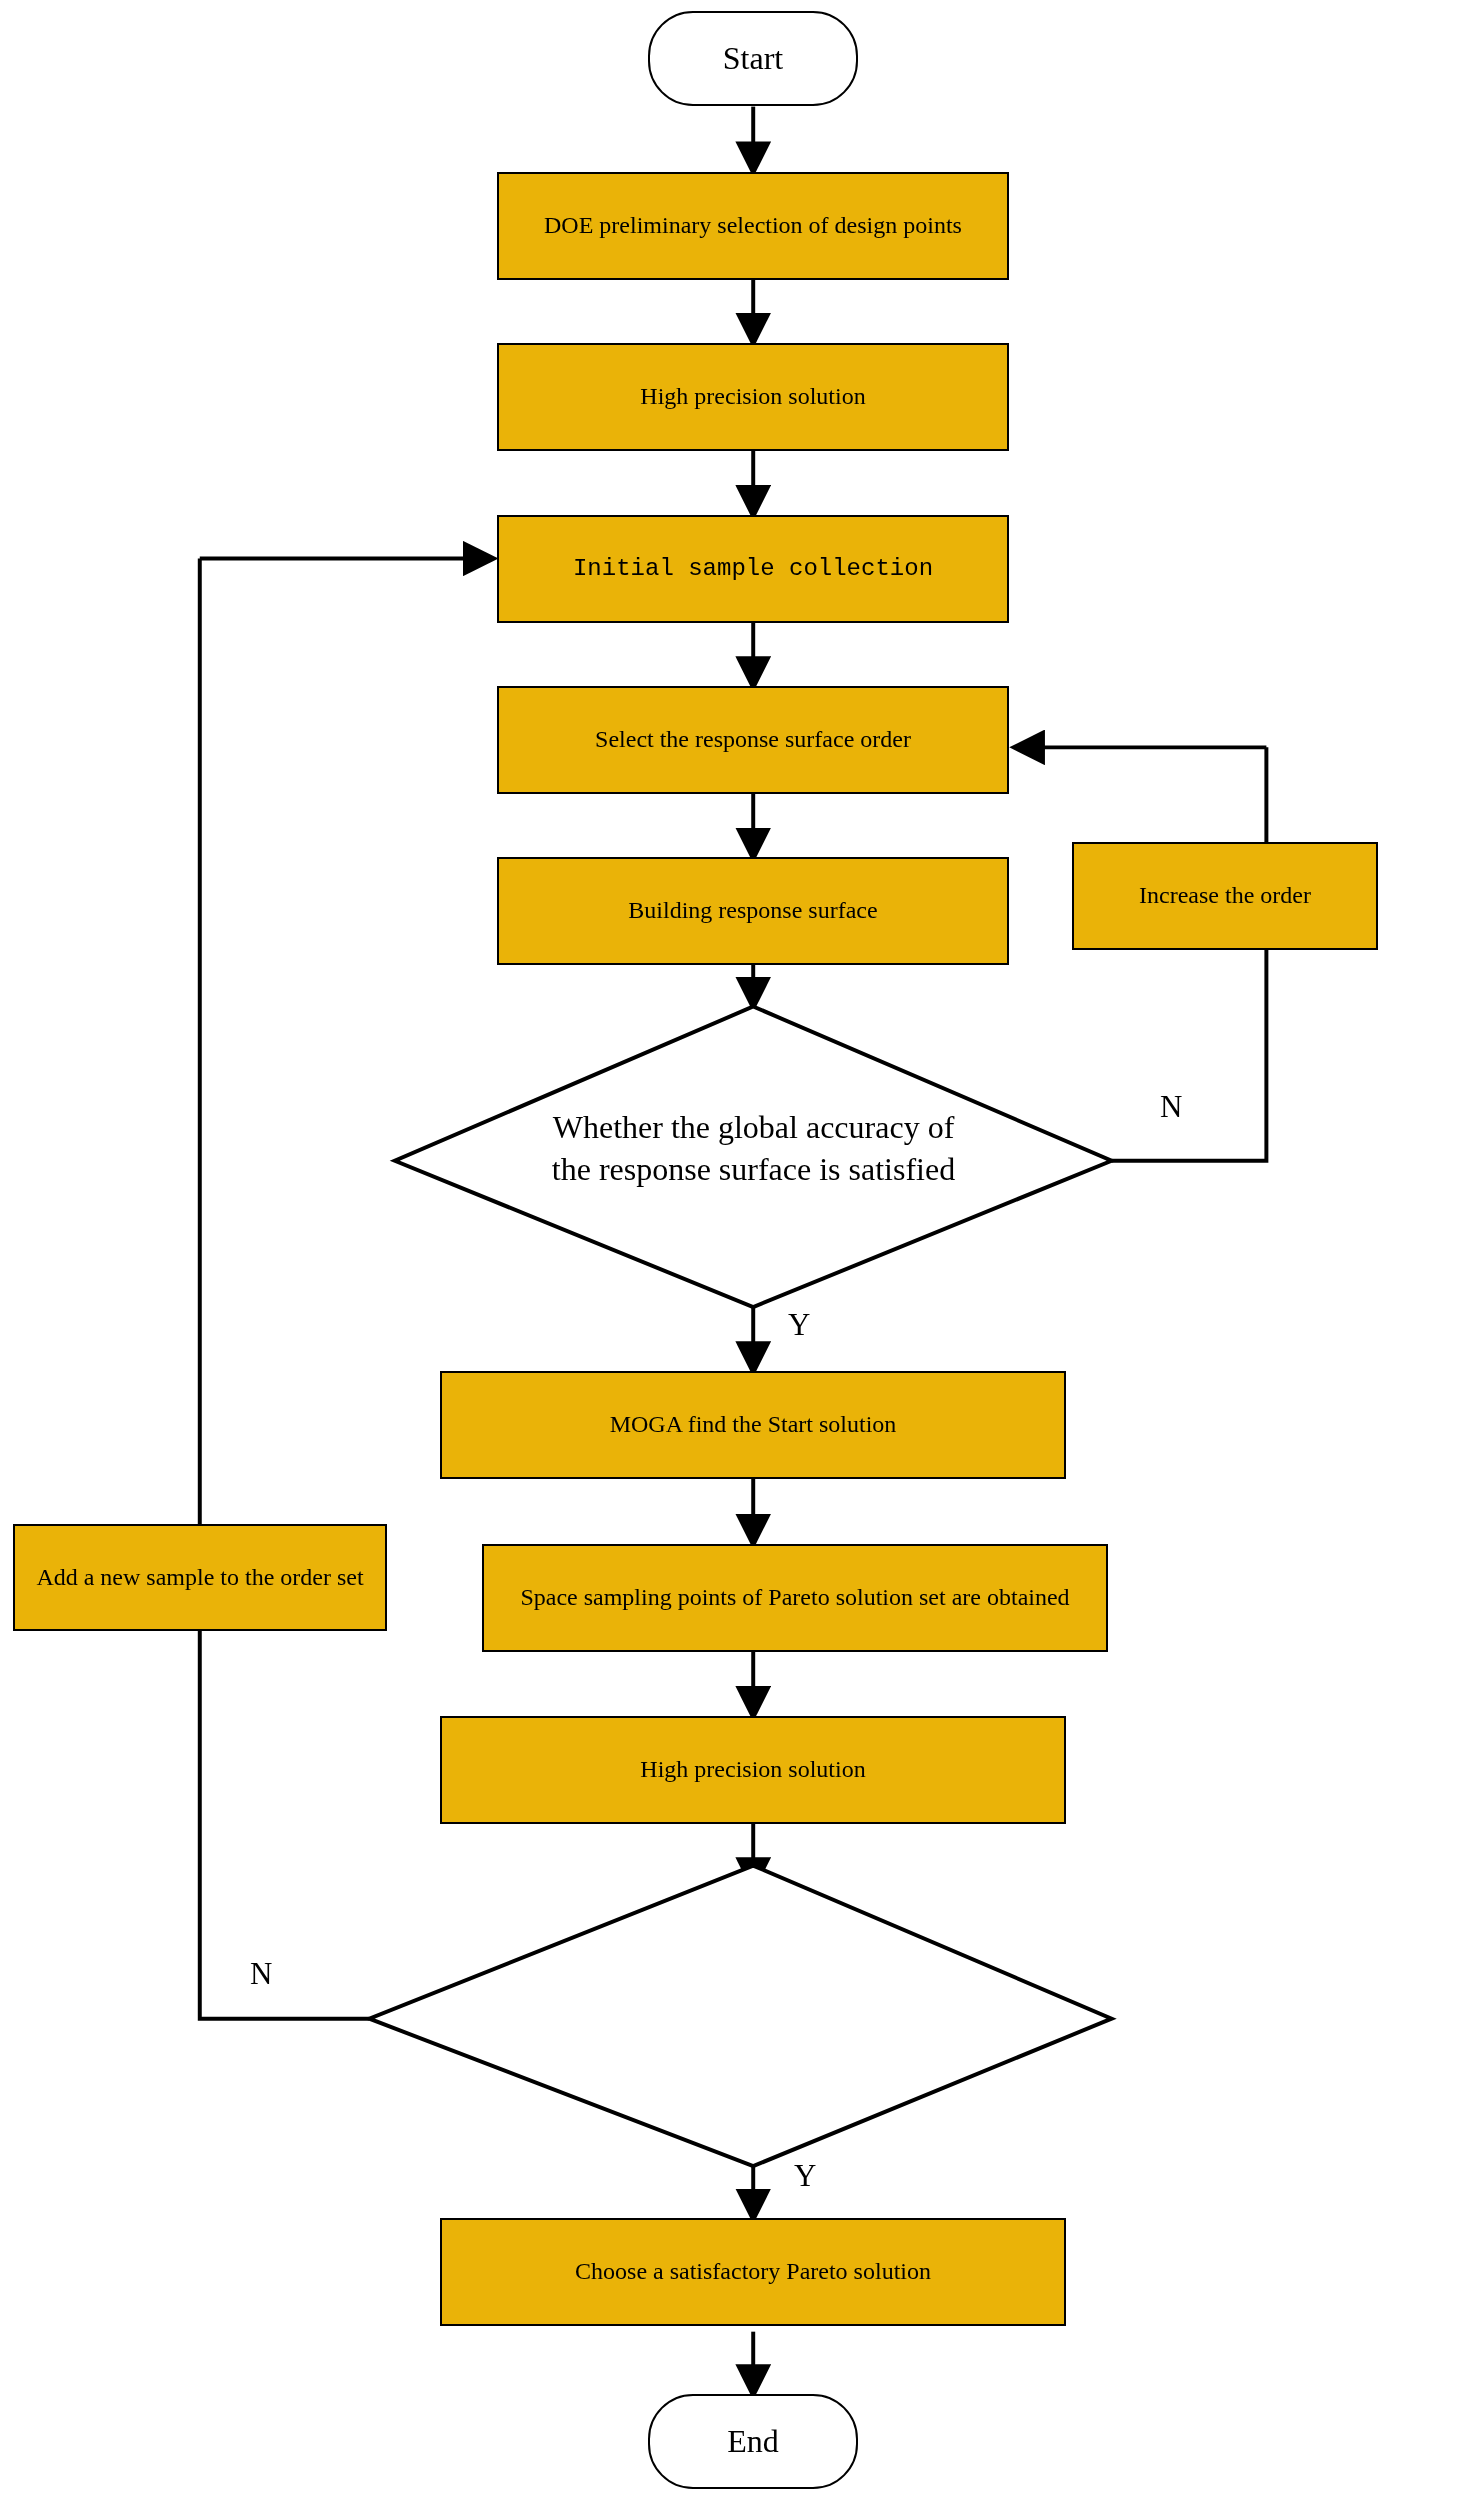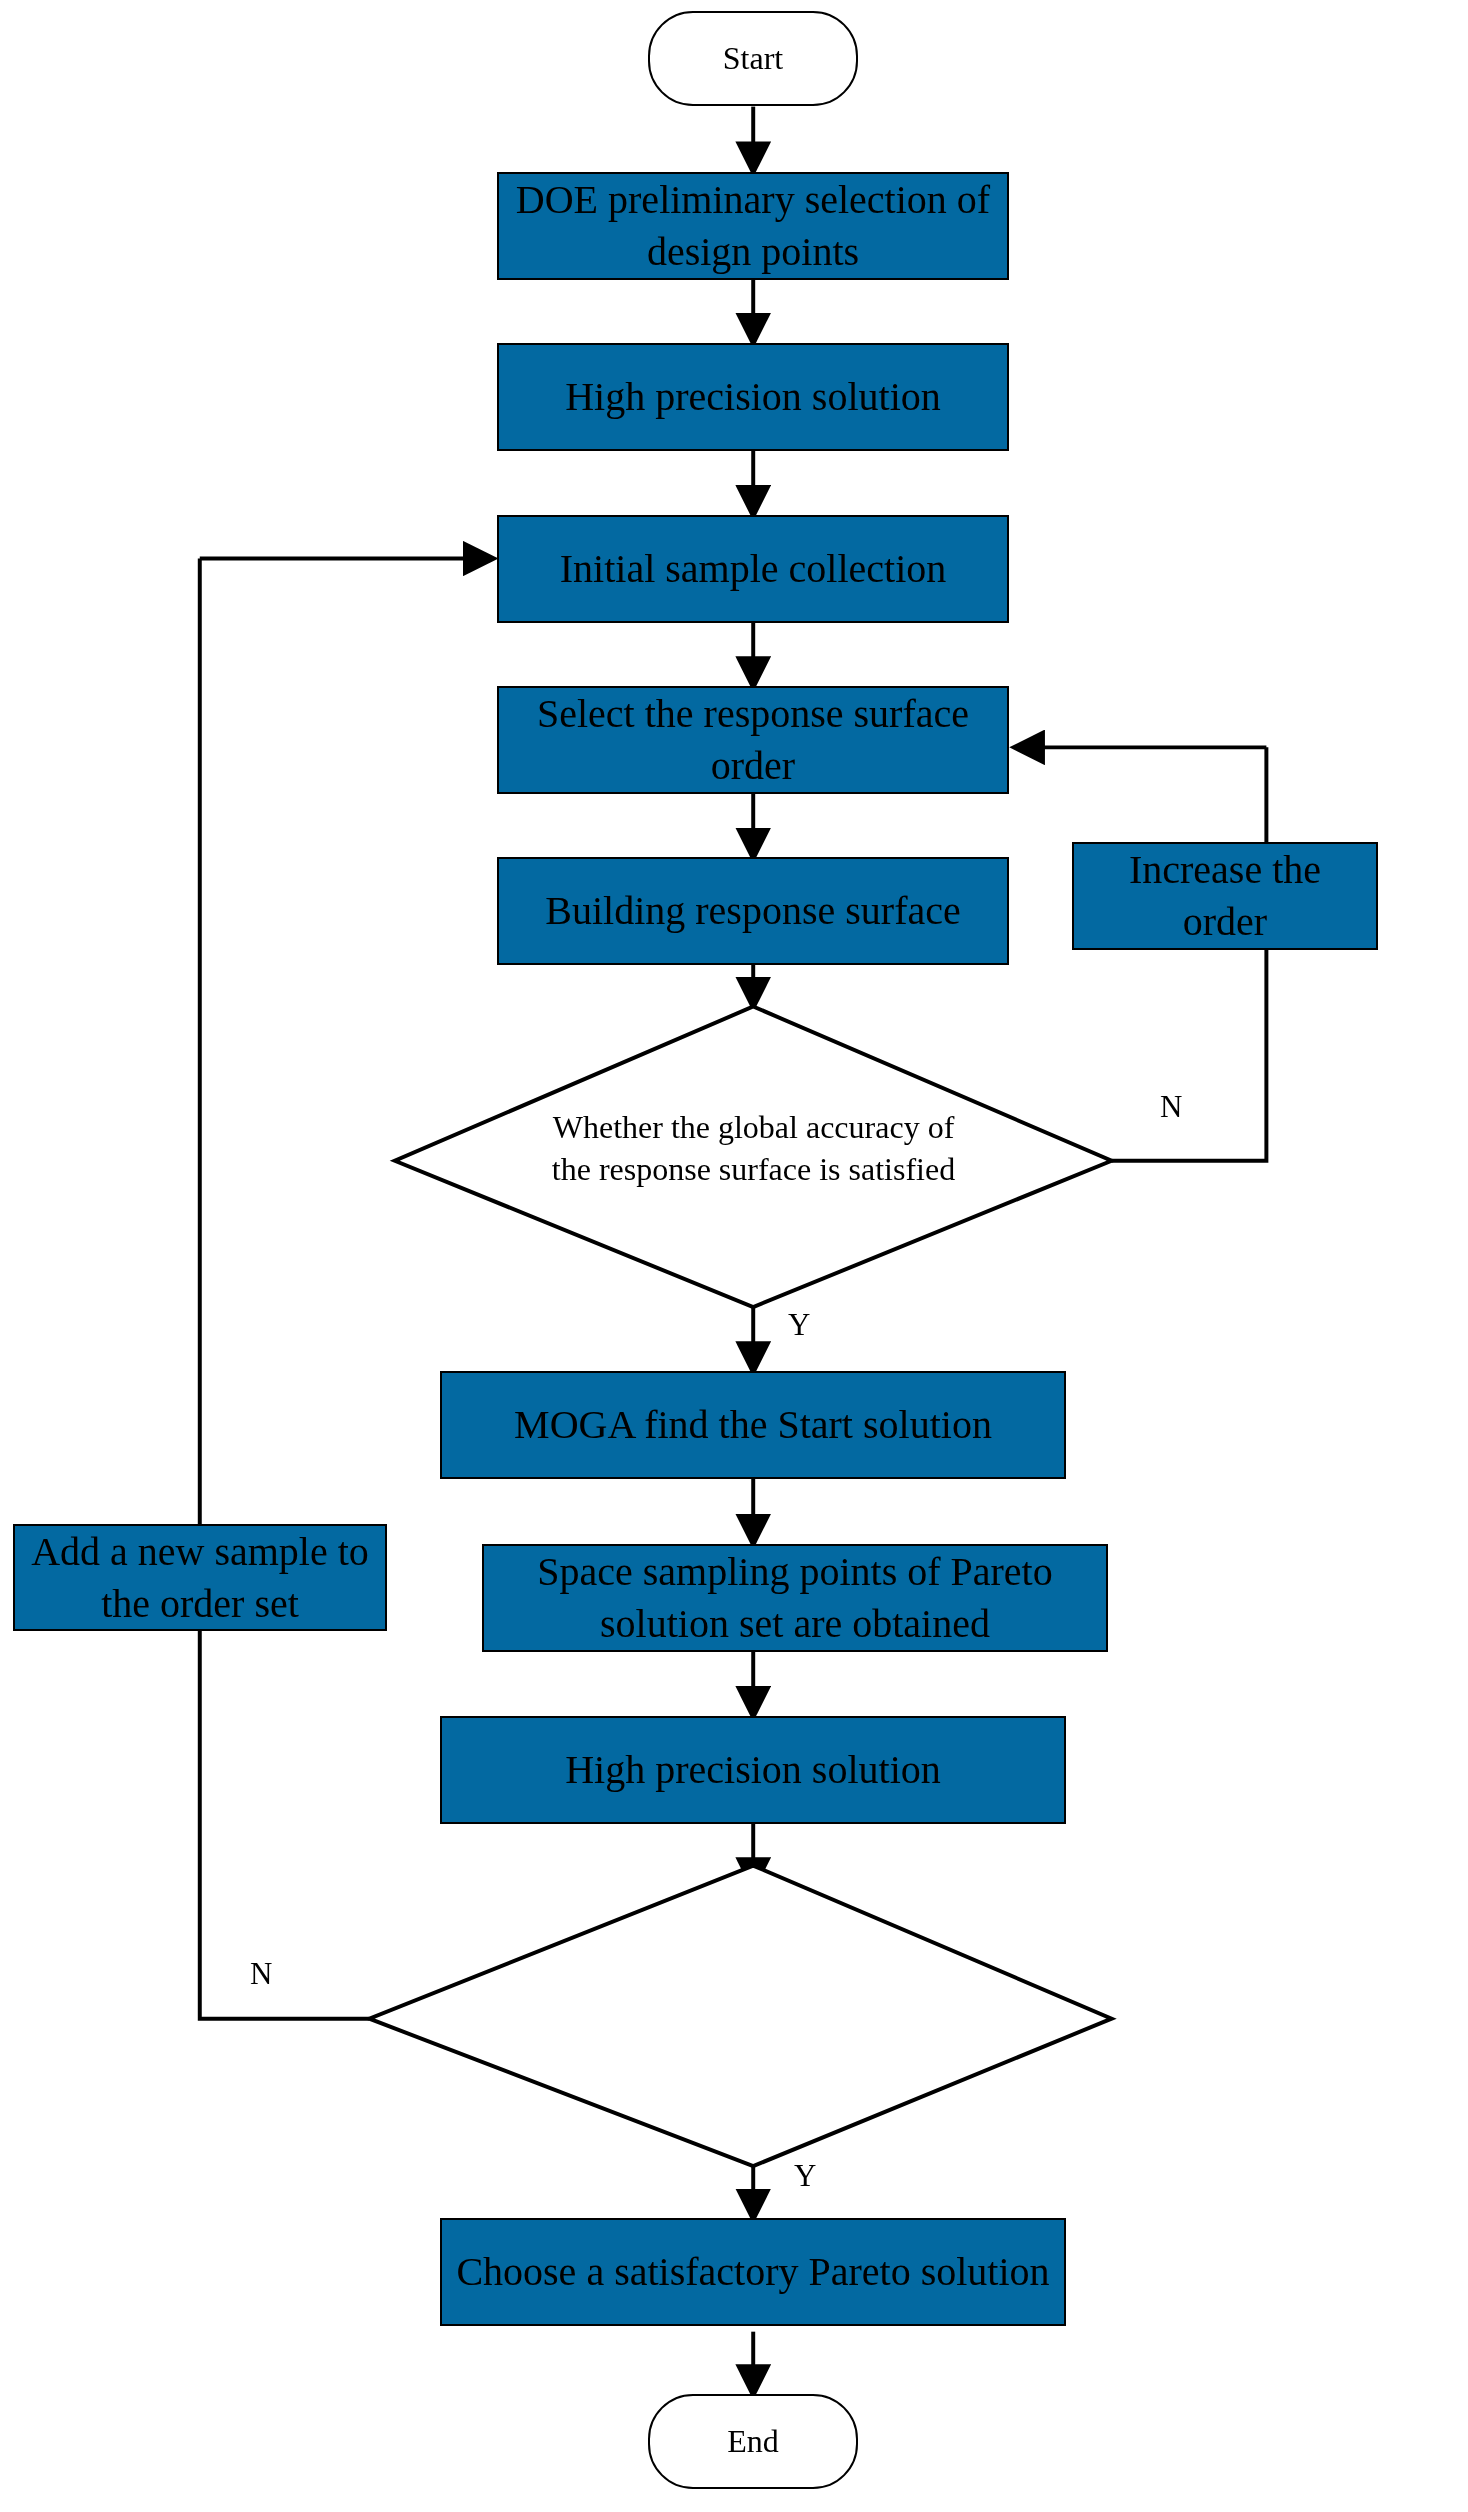--- a/index.html
+++ b/index.html
@@ -43,22 +43,22 @@
     pointer-events: auto;
   }
   .node .node-text {
     display: block;
     width: 100%;
     padding: 0 10px;
     box-sizing: border-box;
   }
   .process {
     border: 2.3px solid #000000;
-    background: #0369a1;
-    font-size: 40px;
+    background: #eab308;
+    font-size: 24px;
   }
   .terminator {
     border: 2.8px solid #000000;
     background: #ffffff;
     border-radius: 45px;
     font-size: 32px;
   }
   .decision-label {
     background: transparent;
     border: none;
@@ -123,21 +123,21 @@
     </div>
 
     <div class="node process" style="left:497px; top:172px; width:512px; height:108px;">
       <span class="node-text">DOE preliminary selection of design points</span>
     </div>
 
     <div class="node process" style="left:497px; top:343px; width:512px; height:108px;">
       <span class="node-text">High precision solution</span>
     </div>
 
-    <div class="node process" style="left:497px; top:515px; width:512px; height:108px;">
+    <div class="node process" style="left:497px; top:515px; width:512px; height:108px;font-family:Liberation Mono, monospace;">
       <span class="node-text">Initial sample collection</span>
     </div>
 
     <div class="node process" style="left:497px; top:686px; width:512px; height:108px;">
       <span class="node-text">Select the response surface order</span>
     </div>
 
     <div class="node process" style="left:497px; top:857px; width:512px; height:108px;">
       <span class="node-text">Building response surface</span>
     </div>

